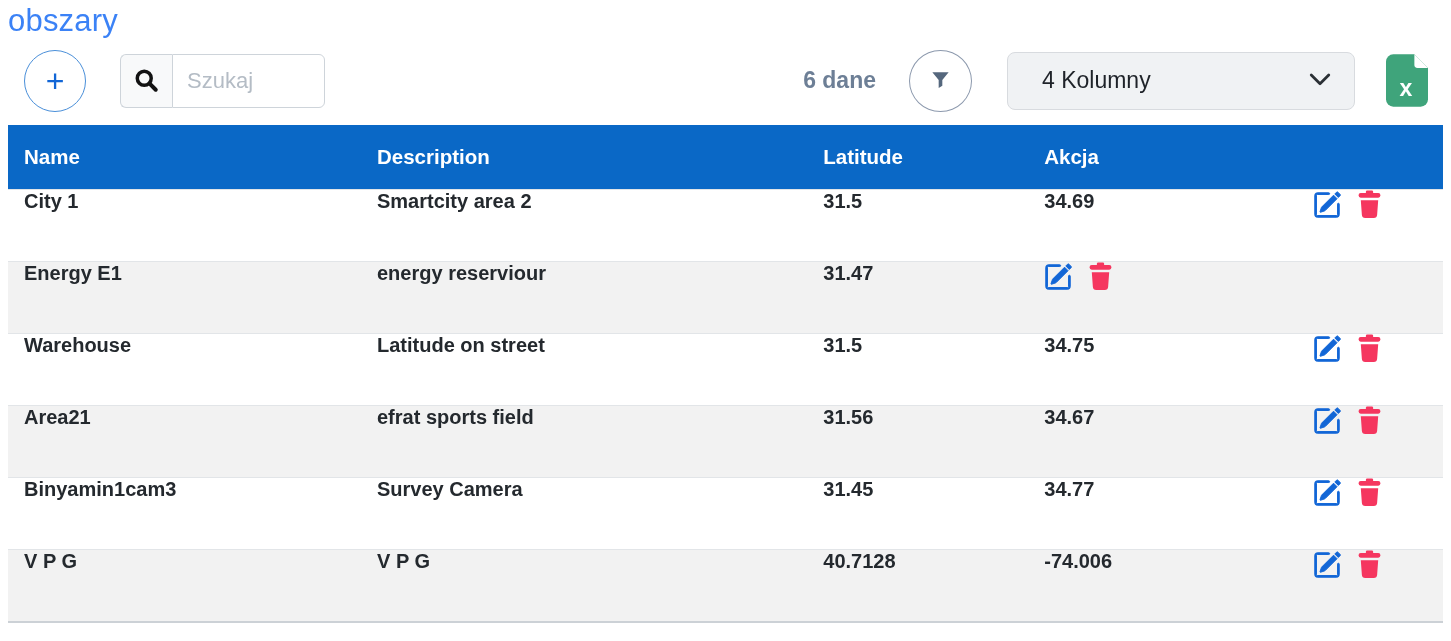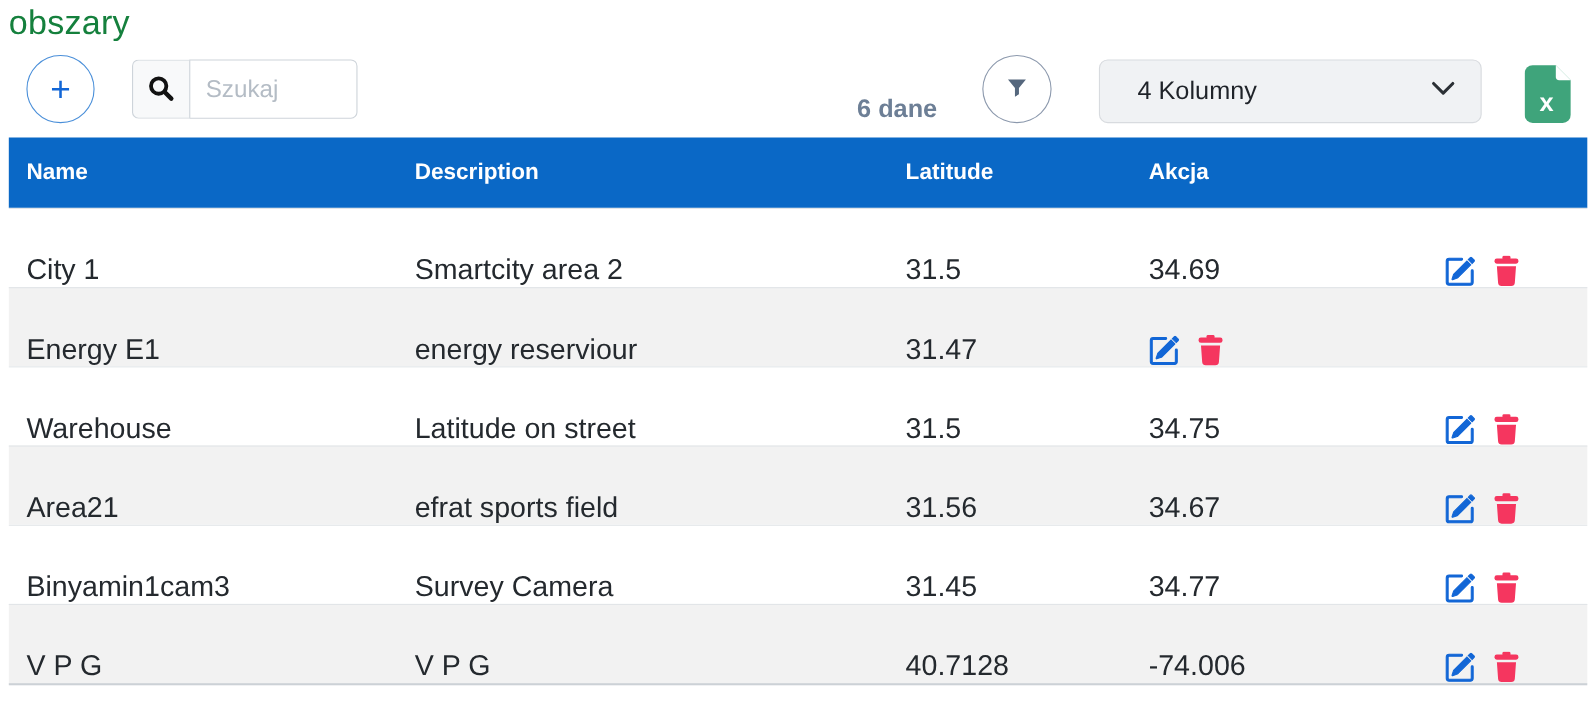--- a/index.html
+++ b/index.html
@@ -1,20 +1,20 @@
 <!DOCTYPE html>
 <html><head>
 <meta charset="utf-8">
 <style>
   * { box-sizing: border-box; margin: 0; padding: 0; }
   html, body { width: 1451px; height: 641px; overflow: hidden; background: #ffffff; }
   body { font-family: "Liberation Sans", "DejaVu Sans", sans-serif; color: #24292e; }
 
   .page-title {
-    font-size: 31px; font-weight: 400; color: #15803d;
+    font-size: 31px; font-weight: 400; color: #3b82f6;
     margin: 3px 0 10px 8px; letter-spacing: 0.2px;
   }
 
   
   .toolbar { display: flex; align-items: center; height: 63px; margin: 0 23px 13px 24px; }
   .add-btn {
     width: 62px; height: 62px; border-radius: 50%;
     border: 1.5px solid #4a8fd9; background: #fff; color: #1266d6;
     font-size: 32px; font-weight: 400; line-height: 1;
     display: flex; align-items: center; justify-content: center; cursor: pointer;
@@ -24,21 +24,21 @@
     width: 52px; background: #f8f9fa; border: 1px solid #ced4da; border-right: none;
     border-radius: 6px 0 0 6px; display: flex; align-items: center; justify-content: center;
   }
   .search-input {
     width: 153px; border: 1px solid #ced4da; border-radius: 0 6px 6px 0;
     font-size: 22px; padding: 12px 14px; outline: none; color: #24292e;
     font-family: "Liberation Sans", sans-serif;
   }
   .search-input::placeholder { color: #b4bcc5; }
 
-  .toolbar-right { margin-left: auto; display: flex; align-items: flex-end; gap: 8px; }
+  .toolbar-right { margin-left: auto; display: flex; align-items: center; }
   .count-text { font-size: 23px; font-weight: 600; color: #6d7f96; }
   .filter-btn {
     width: 63px; height: 62px; border-radius: 50%; background: #fff;
     border: 1px solid #8c99ad; margin-left: 33px;
     display: flex; align-items: center; justify-content: center; cursor: pointer;
   }
   .columns-dropdown {
     width: 348px; height: 58px; margin-left: 35px;
     background: #f0f2f4; border: 1px solid #d8dbdf; border-radius: 8px;
     display: flex; align-items: center; justify-content: space-between;
@@ -47,23 +47,23 @@
   .columns-dropdown .dd-label { font-size: 23px; color: #1f2329; }
   .excel-btn { margin-left: 31px; background: none; border: none; cursor: pointer; line-height: 0; }
 
   
   .table { margin: 0 8px; border-bottom: 2px solid #ccd1d6; }
   .thead {
     display: flex; align-items: center; height: 64px;
     background: #0a68c6; color: #ffffff; font-weight: 700; font-size: 20.5px;
   }
   .trow {
-    display: flex; align-items: flex-end; height: 72px;
+    display: flex; align-items: flex-start; height: 72px;
     background: #ffffff; border-top: 1px solid #e2e5e8;
-    font-size: 26px; color: #24292e;
+    font-size: 20px; color: #24292e; font-weight: bold;
   }
   .trow.alt { background: #f2f2f2; }
   .cell { padding: 0 16px; overflow: hidden; white-space: nowrap; }
   .col-name    { width: 24.6%; }
   .col-desc    { width: 31.1%; }
   .col-lat     { width: 15.4%; }
   .col-lng     { width: 18.7%; }
   .col-actions { width: 10.2%; display: flex; align-items: center; gap: 16px; }
   .icon-btn { background: none; border: none; cursor: pointer; line-height: 0; padding: 0; }
 </style>

